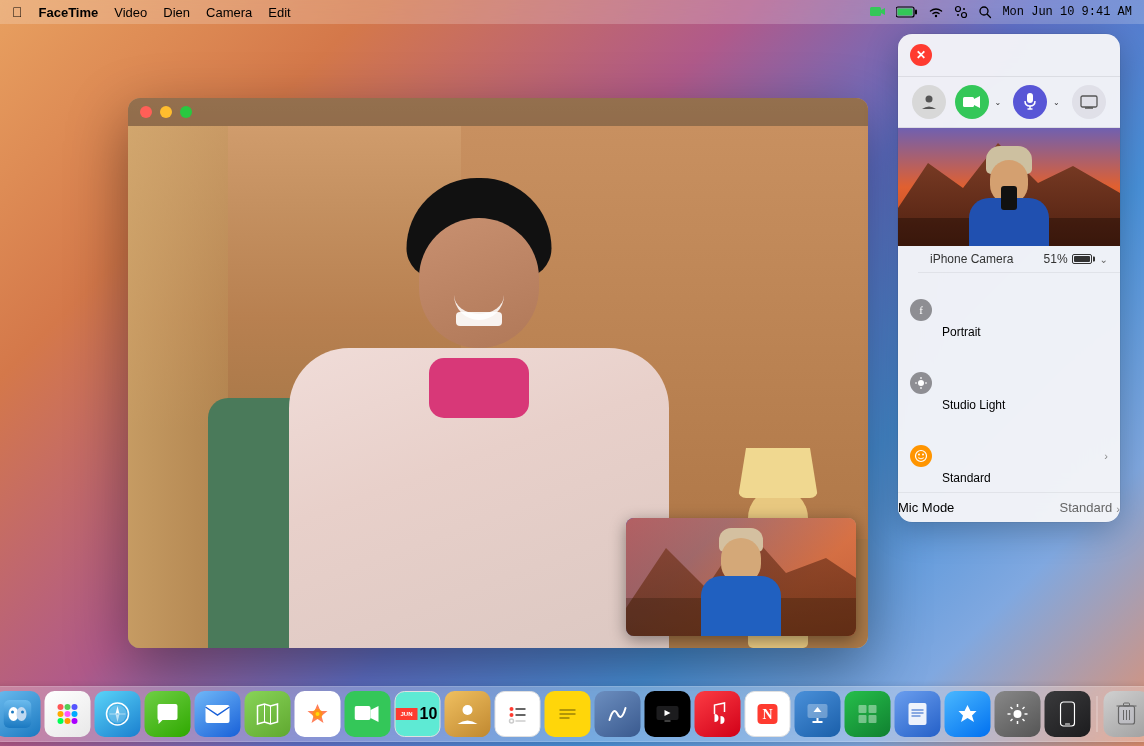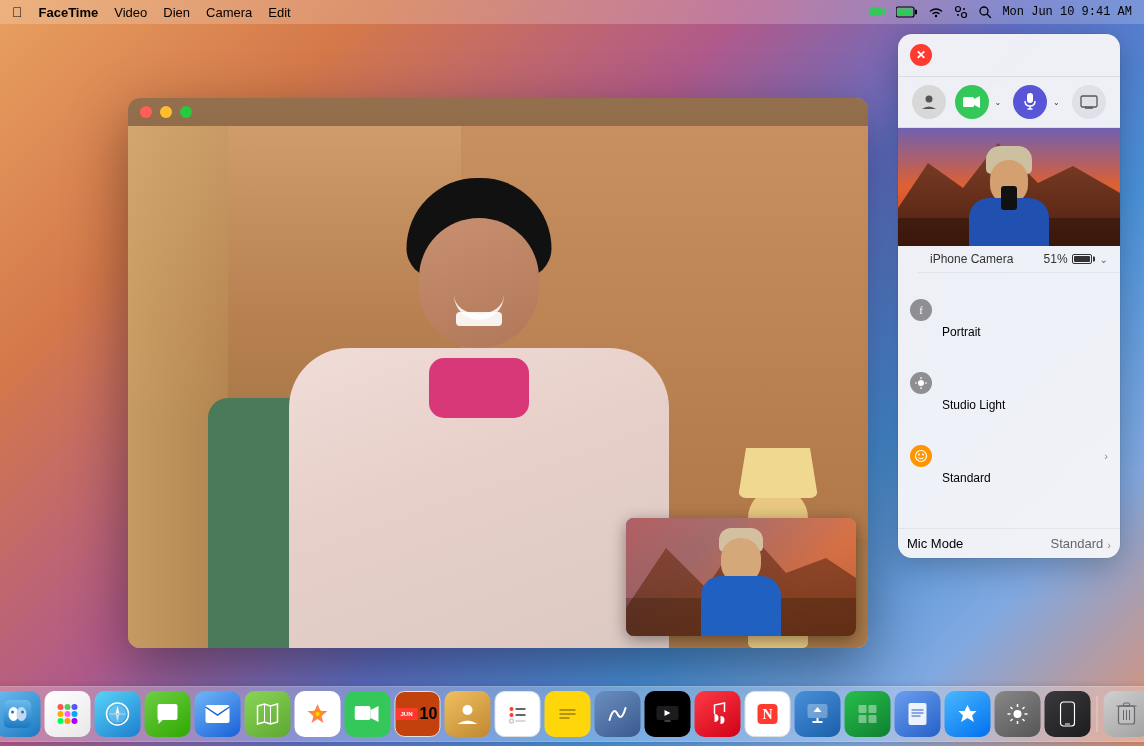--- a/index.html
+++ b/index.html
@@ -373,23 +373,22 @@
       background: linear-gradient(135deg, #6050a0 0%, #9070c0 50%, #c08060 100%);
       overflow: hidden;
       flex-shrink: 0;
     }
 
     
     .mic-mode-row {
       display: flex;
       align-items: center;
       justify-content: space-between;
-      padding: 7px 9px;
+      padding: 7px 0;
       border-top: 1px solid rgba(0,0,0,0.06);
-      margin-top: 36px;
     }
     .mic-mode-label {
       font-size: 13px;
       color: #000;
     }
     .mic-mode-value {
       display: flex;
       align-items: flex-end;
       gap: 4px;
       font-size: 13px;
@@ -881,21 +880,21 @@
       </svg>
   </div>
 
   <div class="dock-item" style="background:#34c759;border-radius:10px;">
     <svg width="26" height="20" viewBox="0 0 26 20">
         <rect x="0" y="2" width="16" height="14" rx="2" fill="white"></rect>
         <polygon points="16,6 24,2 24,18 16,14" fill="white"></polygon>
       </svg>
   </div>
 
-  <div class="dock-item" style="background:#c2410c;border-radius:10px;overflow:hidden;border:1px solid #e0e0e0;">
+  <div class="dock-item" style="background:#5eead4;border-radius:10px;overflow:hidden;border:1px solid #e0e0e0;">
     <div style="width:100%;height:12px;background:#ff3b30;display:flex;align-items:center;justify-content:center;font-size:6px;color:white;font-weight:600;">JUN</div>
     <div style="width:100%;display:flex;align-items:center;justify-content:center;font-size:16px;font-weight:600;color:#000;line-height:1;">10</div>
   </div>
 
   <div class="dock-item" style="background:linear-gradient(145deg,#f0c060,#c08830);">
     <svg width="24" height="24" viewBox="0 0 24 24">
         <circle cx="12" cy="8" r="5" fill="white"></circle>
         <path d="M2 22 Q12 15 22 22" fill="white"></path>
       </svg>
   </div>

